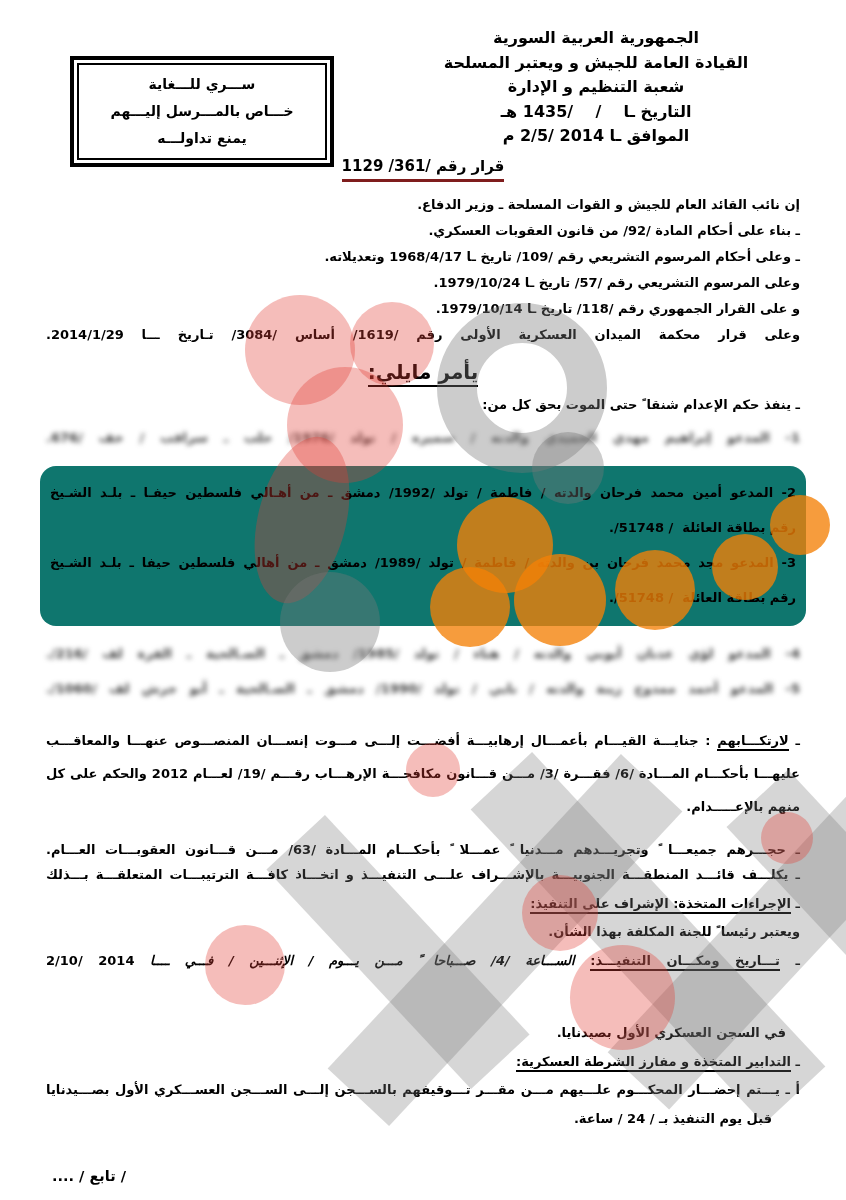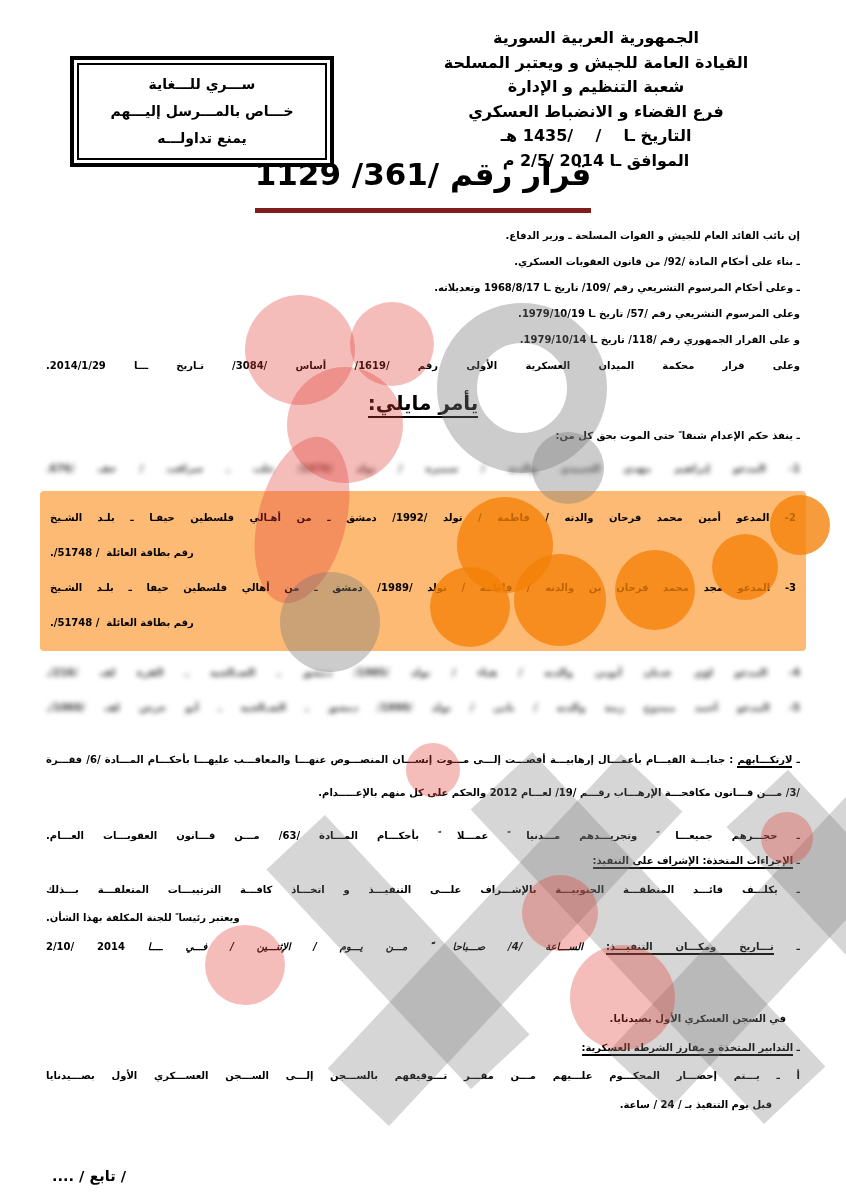--- a/index.html
+++ b/index.html
@@ -10,32 +10,32 @@
   }
   .content{position:absolute;inset:0;padding:0 46px;z-index:1;}
   
   .hdr{position:absolute;top:26px;right:10px;width:480px;text-align:center;
        font-size:16px;line-height:24.5px;}
   
   .stamp{position:absolute;top:56px;left:70px;width:250px;border:4px solid #000;padding:3px;background:#fff;}
   .stamp-inner{border:2px solid #000;padding:6px 8px;text-align:center;font-size:14px;line-height:27px;}
   
   .title-wrap{margin:156px 0 10px;text-align:center;}
-  .title{display:inline-block;font-size:31px;border-bottom:5px solid #7f1d1d;padding-bottom:16px;}
+  .title{display:inline-block;font-size:15px;border-bottom:3px solid #7f1d1d;padding-bottom:4px;}
   
-  .para{font-size:10px;line-height:26px;text-align:right;}
+  .para{font-size:13px;line-height:26px;text-align:right;}
   .just{text-align:justify;}
   .stretch{text-align:justify;text-align-last:justify;}
-  .center{text-align:left;}
+  .center{text-align:right;}
   .u{border-bottom:2px solid #000;padding-bottom:1px;}
   .it{font-style:italic;}
   .heading-center{margin:12px 0 8px;text-align:center;font-size:20px;}
   .heading-center .u{border-bottom-width:2px;}
   .blurred{filter:blur(2.4px);color:#3c3c3c;line-height:30px;margin:5px 0;}
-  .hl{background:#fdba74;border-radius:4px;margin:7px -6px;padding:9px 10px 11px;line-height:35px;}
+  .hl{background:#0f766e;border-radius:16px;margin:13px -6px;padding:9px 10px 11px;line-height:35px;}
   .charges{margin-top:20px;line-height:33px;}
   .incap{margin-top:16px;line-height:22px;}
   .sec{line-height:28.5px;}
   .ind14{margin-right:14px;margin-top:44px;}
   .ind28{margin-right:28px;}
   .cont{position:absolute;left:52px;bottom:16px;font-size:14.5px;}
   
   .wm{position:absolute;inset:0;z-index:3;pointer-events:none;}
   .wm div{position:absolute;}
   .circ{border-radius:50%;}
@@ -47,43 +47,42 @@
 </style>
 </head>
 <body>
 
 <div class="page">
 
   <div class="hdr">
     <div>الجمهورية العربية السورية</div>
     <div>القيادة العامة للجيش و ويعتبر المسلحة</div>
     <div>شعبة التنظيم و الإدارة</div>
-    <div>فرع القضاء و الانضباط العسكري</div>
     <div>التاريخ ـا&nbsp;&nbsp;&nbsp;&nbsp;/&nbsp;&nbsp;&nbsp;&nbsp;/1435 هـ</div>
     <div>الموافق ـا 2014 /2/5 م</div>
   </div>
 
   <div class="stamp">
     <div class="stamp-inner">
       <div>ســـري للـــغاية</div>
       <div>خـــاص بالمـــرسل إليـــهم</div>
       <div>يمنع تداولـــه</div>
     </div>
   </div>
 
   <div class="content">
 
     <div class="title-wrap">
       <span class="title">قرار رقم /361/ 1129</span>
     </div>
 
     <div class="para">إن نائب القائد العام للجيش و القوات المسلحة ـ وزير الدفاع.</div>
     <div class="para">ـ بناء على أحكام المادة /92/ من قانون العقوبات العسكري.</div>
-    <div class="para">ـ وعلى أحكام المرسوم التشريعي رقم /109/ تاريخ ـا 1968/8/17 وتعديلاته.</div>
-    <div class="para">وعلى المرسوم التشريعي رقم /57/ تاريخ ـا 1979/10/19.</div>
+    <div class="para">ـ وعلى أحكام المرسوم التشريعي رقم /109/ تاريخ ـا 1968/4/17 وتعديلاته.</div>
+    <div class="para">وعلى المرسوم التشريعي رقم /57/ تاريخ ـا 1979/10/24.</div>
     <div class="para">و على القرار الجمهوري رقم /118/ تاريخ ـا 1979/10/14.</div>
     <div class="para stretch">وعلى قرار محكمة الميدان العسكرية الأولى رقم /1619/ أساس /3084/ تـاريخ ـــا 2014/1/29.</div>
 
     <div class="heading-center">
       <span class="u">يأمر مايلي:</span>
     </div>
 
     <div class="para">ـ ينفذ حكم الإعدام شنقا ً حتى الموت بحق كل من:</div>
 
     <div class="para blurred stretch">1- المدعو إبراهيم مهدي الحميدي والدته / سميره / تولد /1976/ حلب ـ سراقب / خف /676.</div>
@@ -97,25 +96,25 @@
 
     <div class="para blurred stretch">4- المدعو لؤي عدنان أيوبي والدته / هناء / تولد /1985/ دمشق ـ الصـالحية ـ القرة لف /216/.</div>
     <div class="para blurred stretch">5- المدعو أحمد ممدوح زينة والدته / نابي / تولد /1990/ دمشق ـ الصـالحية ـ أبو جرش لف /1060/.</div>
 
     <div class="para just charges">
       <span>ـ </span><span class="u">لارتكـــابهم</span><span> : جنايـــة القيـــام بأعمـــال إرهابيـــة أفضـــت إلـــى مـــوت إنســـان المنصـــوص عنهـــا والمعاقـــب عليهـــا بأحكـــام المـــادة /6/ فقـــرة /3/ مـــن قـــانون مكافحـــة الإرهـــاب رقـــم /19/ لعـــام 2012 والحكم على كل منهم بالإعـــــدام.</span>
     </div>
 
     <div class="para stretch incap">ـ حجـــرهم جميعـــا ً وتجريـــدهم مـــدنيا ً عمـــلا ً بأحكـــام المـــادة /63/ مـــن قـــانون العقوبـــات العـــام.</div>
 
+    <div class="para stretch sec">ـ يكلـــف قائـــد المنطقـــة الجنوبيـــة بالإشـــراف علـــى التنفيـــذ و اتخـــاذ كافـــة الترتيبـــات المتعلقـــة بـــذلك</div>
+
     <div class="para sec">
       <span>ـ </span><span class="u">الإجراءات المتخذة: الإشراف على التنفيذ:</span>
     </div>
-
-    <div class="para stretch sec">ـ يكلـــف قائـــد المنطقـــة الجنوبيـــة بالإشـــراف علـــى التنفيـــذ و اتخـــاذ كافـــة الترتيبـــات المتعلقـــة بـــذلك</div>
     <div class="para center sec">ويعتبر رئيسا ً للجنة المكلفة بهذا الشأن.</div>
 
     <div class="para stretch sec">
       <span>ـ </span><span class="u">تـــاريخ ومكـــان التنفيـــذ:</span><span class="it"> الســـاعة /4/ صـــباحا ً مـــن يـــوم / الإثنـــين / فـــي ــــا </span><span>2014 /2/10</span>
     </div>
     <div class="para sec ind14">في السجن العسكري الأول بصيدنايا.</div>
 
     <div class="para sec">
       <span>ـ </span><span class="u">التدابير المتخذة و مفارز الشرطة العسكرية:</span>
     </div>

